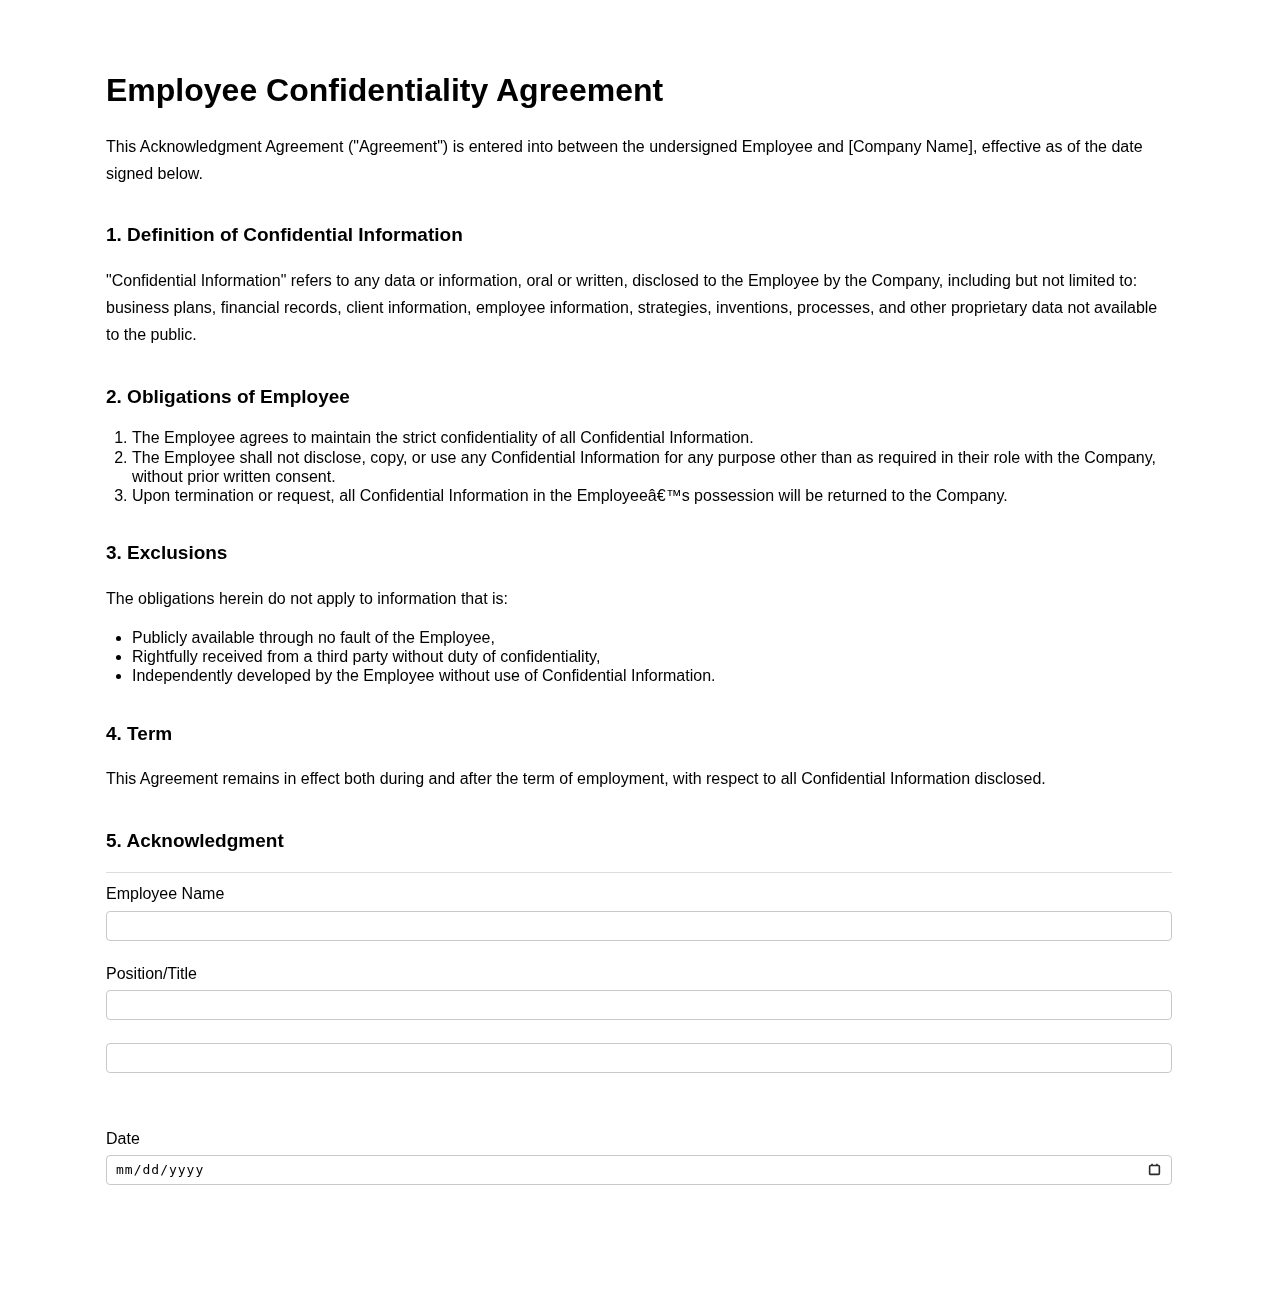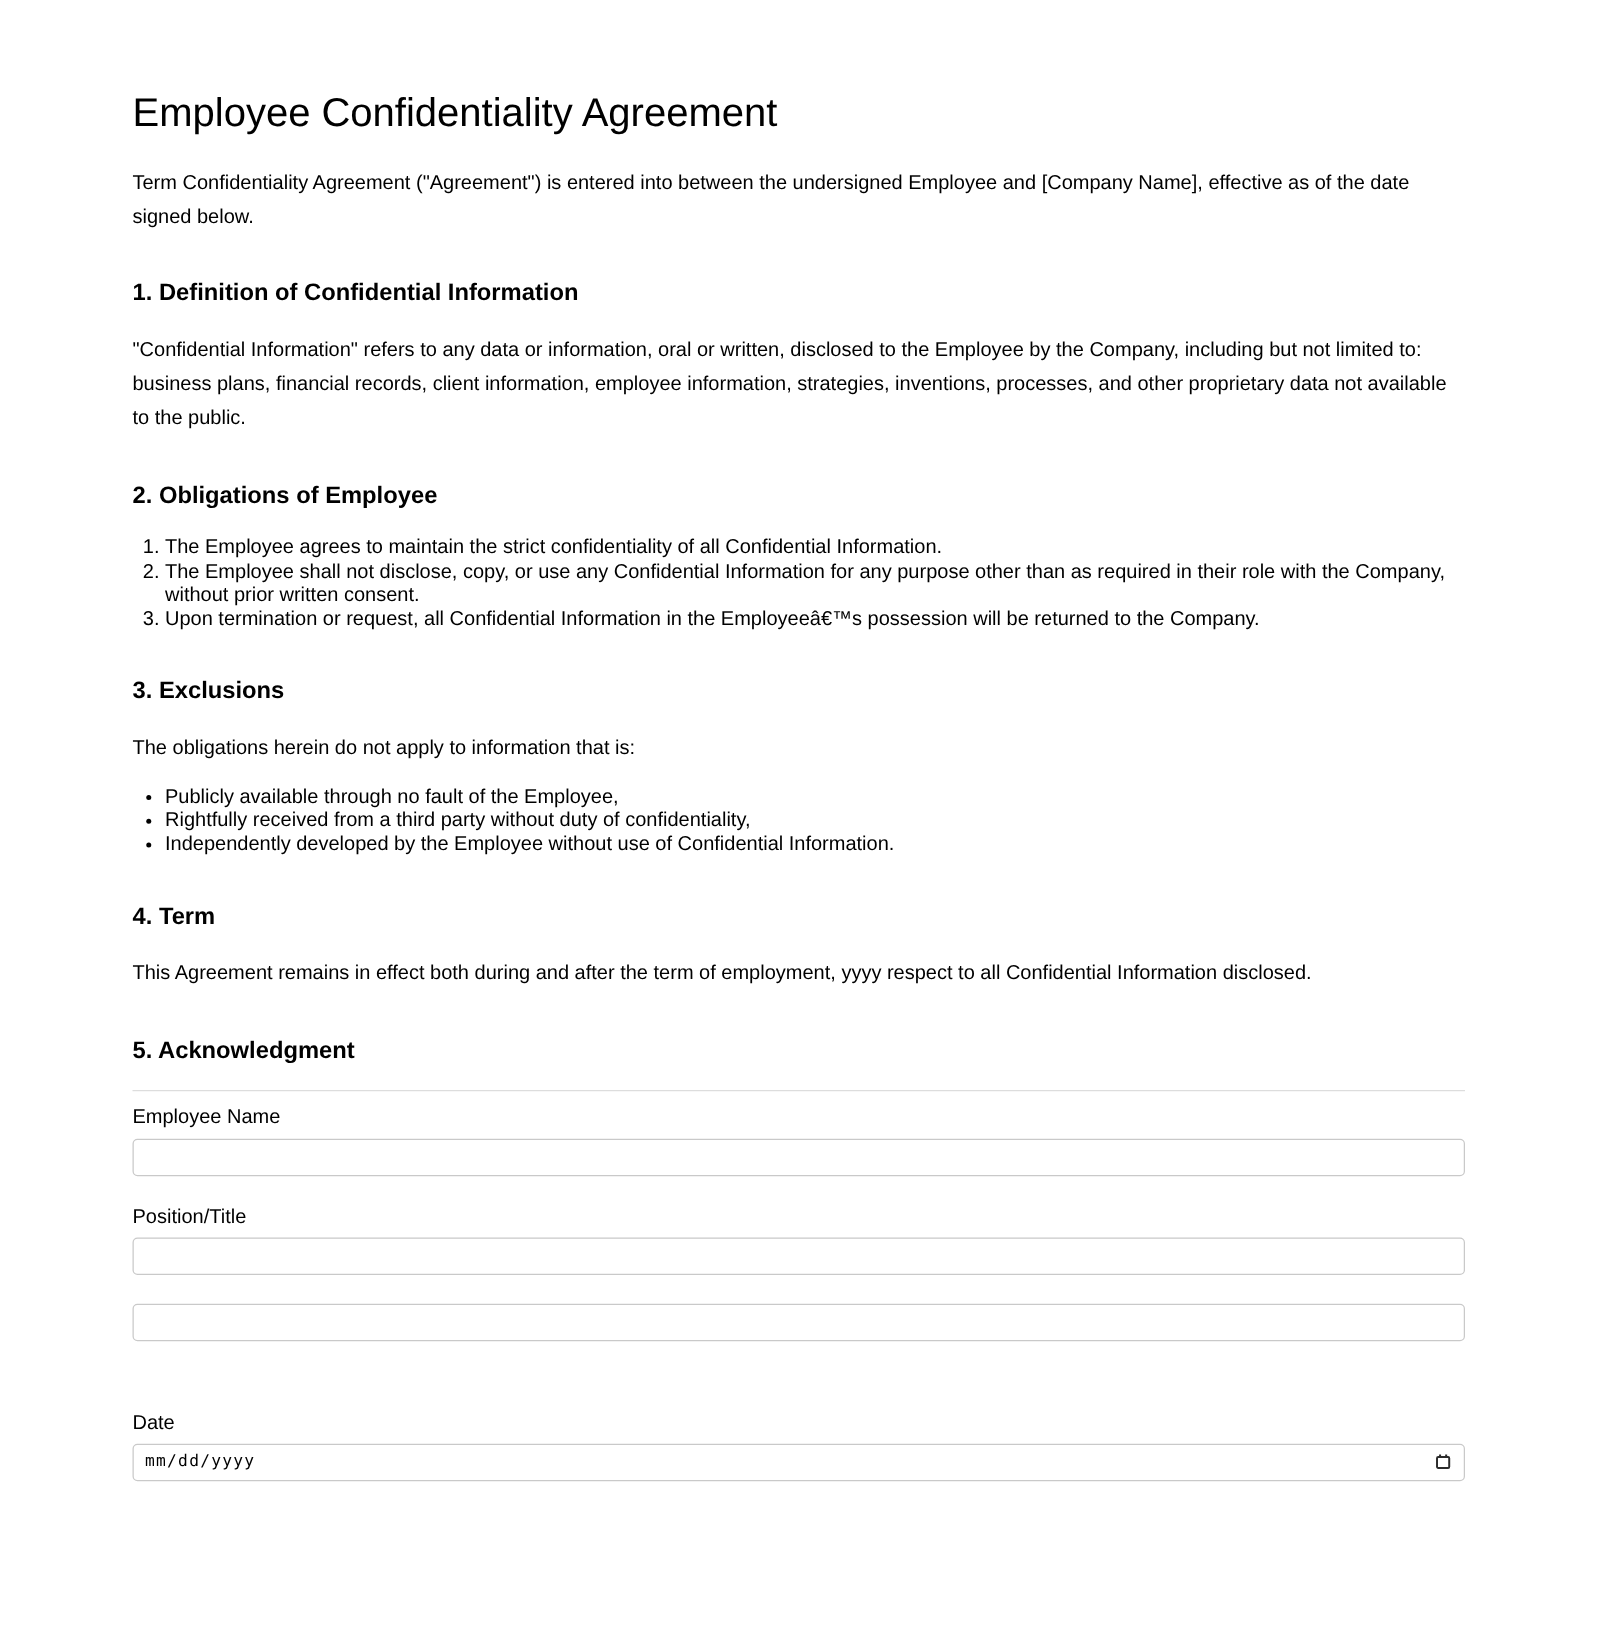--- a/index.html
+++ b/index.html
@@ -17,21 +17,21 @@
     background: #ffffff;
   }
   .container {
     width: 1066px;
     margin: 0 auto;
     padding-top: 72px;
     padding-bottom: 80px;
   }
   h1.doc-title {
     font-size: 32px;
-    font-weight: normal;
+    font-weight: bold;
     margin: 0 0 24px 0;
     line-height: 1.15;
   }
   p.para {
     margin: 0 0 16px 0;
     line-height: 1.7;
   }
   h3.sec-heading {
     font-size: 19px;
     font-weight: bold;
@@ -110,42 +110,42 @@
   }
 </style>
 </head>
 <body>
 
 <div class="page">
   <div class="container">
 
     <h1 class="doc-title">Employee Confidentiality Agreement</h1>
 
-    <p class="para">Term Confidentiality Agreement ("Agreement") is entered into between the undersigned Employee and [Company Name], effective as of the date signed below.</p>
+    <p class="para">This Acknowledgment Agreement ("Agreement") is entered into between the undersigned Employee and [Company Name], effective as of the date signed below.</p>
 
     <h3 class="sec-heading">1. Definition of Confidential Information</h3>
     <p class="para">"Confidential Information" refers to any data or information, oral or written, disclosed to the Employee by the Company, including but not limited to: business plans, financial records, client information, employee information, strategies, inventions, processes, and other proprietary data not available to the public.</p>
 
     <h3 class="sec-heading">2. Obligations of Employee</h3>
     <ol class="num-list">
       <li>The Employee agrees to maintain the strict confidentiality of all Confidential Information.</li>
       <li>The Employee shall not disclose, copy, or use any Confidential Information for any purpose other than as required in their role with the Company, without prior written consent.</li>
       <li>Upon termination or request, all Confidential Information in the Employeeâ€™s possession will be returned to the Company.</li>
     </ol>
 
     <h3 class="sec-heading">3. Exclusions</h3>
     <p class="para">The obligations herein do not apply to information that is:</p>
     <ul class="bullet-list">
       <li>Publicly available through no fault of the Employee,</li>
       <li>Rightfully received from a third party without duty of confidentiality,</li>
       <li>Independently developed by the Employee without use of Confidential Information.</li>
     </ul>
 
     <h3 class="sec-heading">4. Term</h3>
-    <p class="para">This Agreement remains in effect both during and after the term of employment, yyyy respect to all Confidential Information disclosed.</p>
+    <p class="para">This Agreement remains in effect both during and after the term of employment, with respect to all Confidential Information disclosed.</p>
 
     <h3 class="sec-heading">5. Acknowledgment</h3>
 
     <div class="form-section">
 
       <div class="field">
         <label>Employee Name</label>
         <input type="text" class="text-input" value="" style="">
       </div>
 

